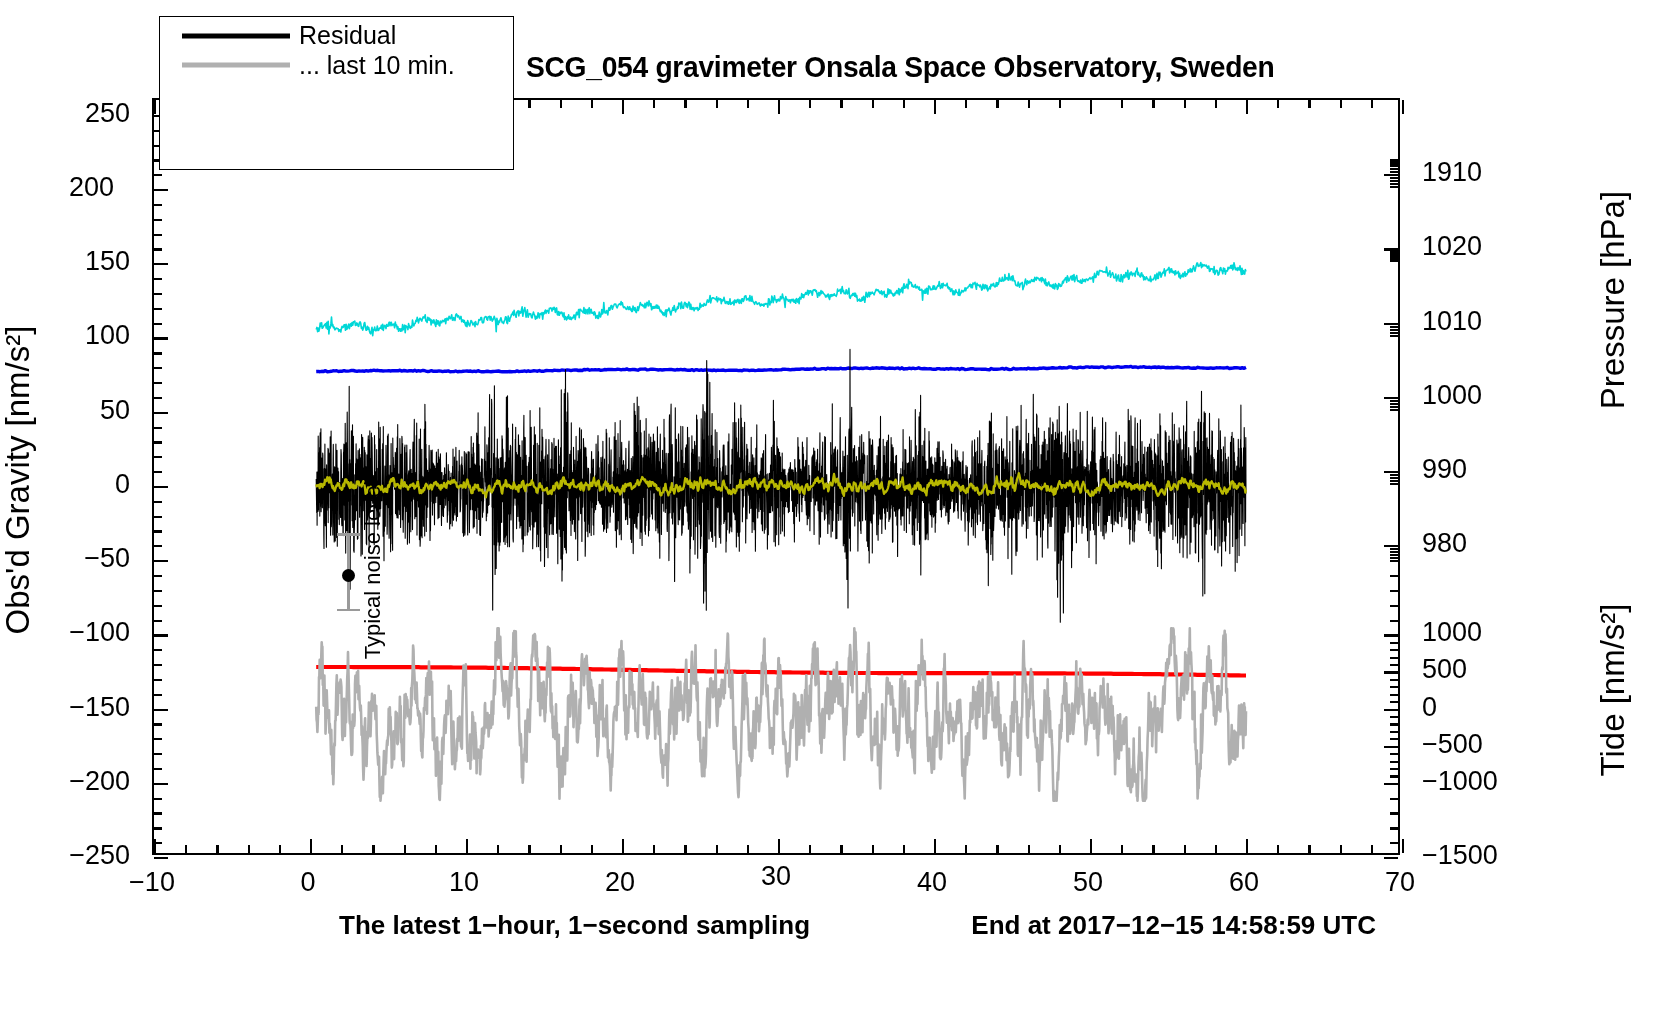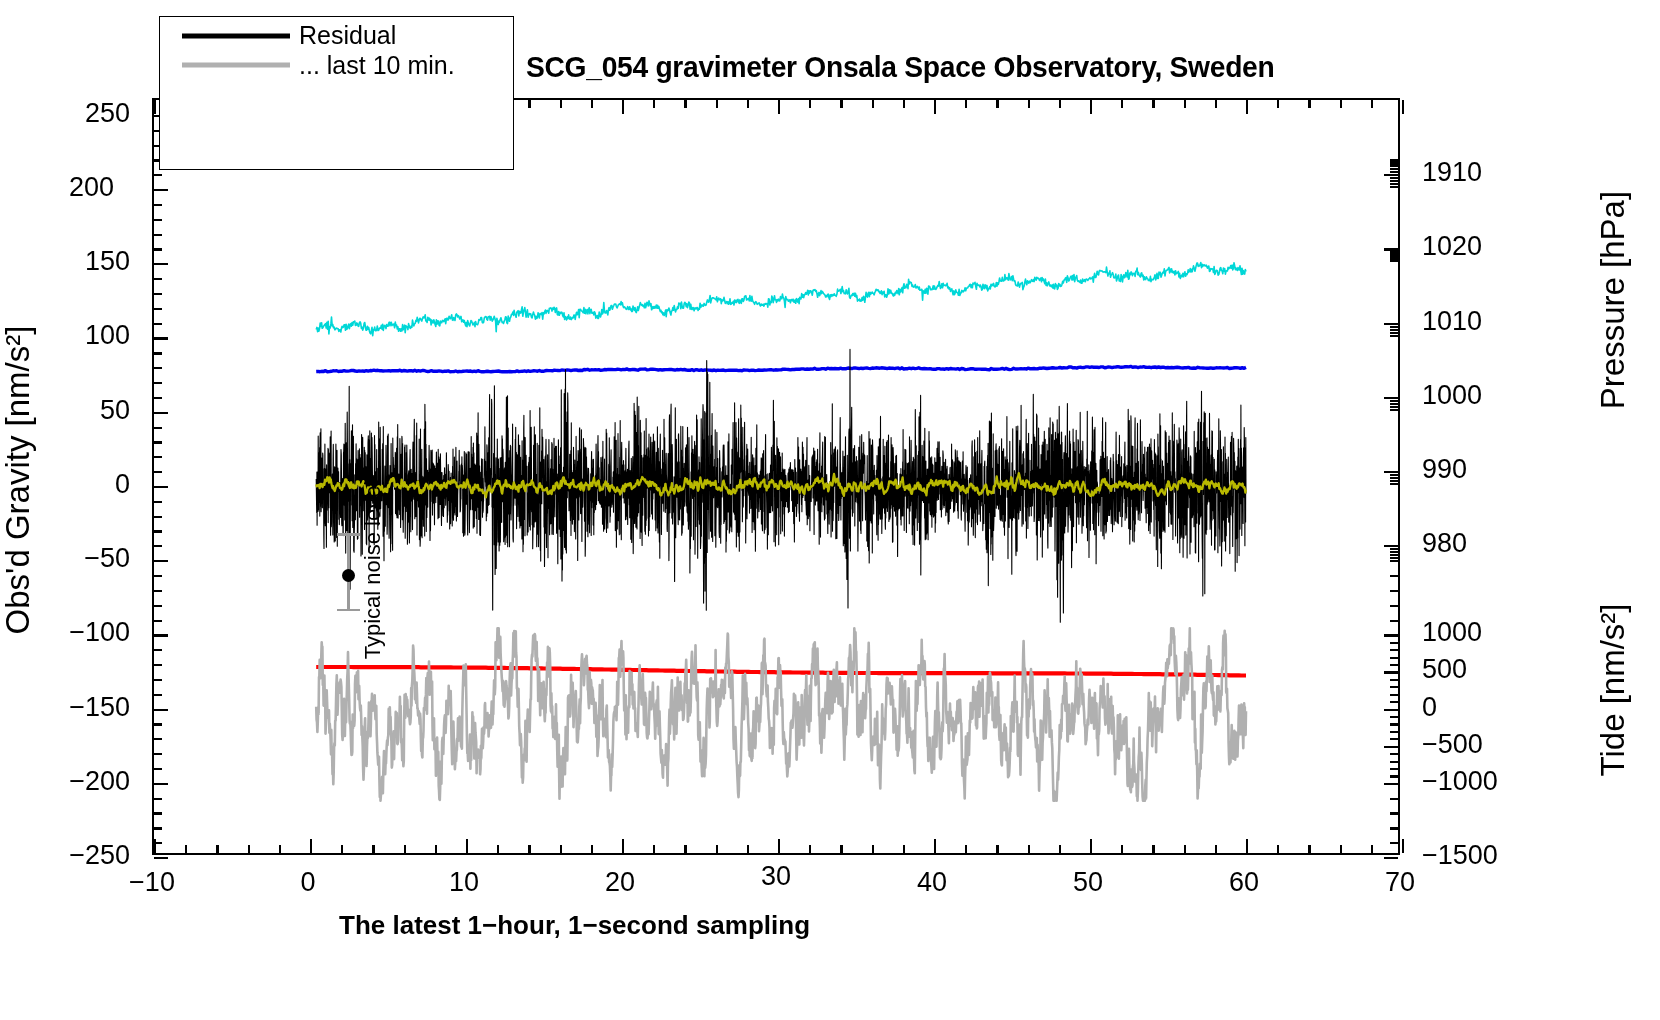--- a/index.html
+++ b/index.html
@@ -302,20 +302,21 @@
         <div class="tick tickT majV" style="left: 1248px;"></div>
       </div>
 
     <div id="noise-cap-top"></div>
     <div id="noise-bar"></div>
     <div id="noise-cap-bot"></div>
     <div id="noise-dot"></div>
     <div id="noise-label">Typical noise level</div>
 
     <div class="annot" id="annot-sampling">The latest 1−hour, 1−second sampling</div>
+    <div class="annot" id="annot-end">End at 2017−12−15 14:58:59 UTC</div>
   </div>
 
   <div id="labels-left">
       <div class="tlabel tl-left" style="left: 20px; top: 112.843px; width: 110px;">250</div>
       <div class="tlabel tl-left" style="left: 4px; top: 187.059px; width: 110px;">200</div>
       <div class="tlabel tl-left" style="left: 20px; top: 261.275px; width: 110px;">150</div>
       <div class="tlabel tl-left" style="left: 20px; top: 335.49px; width: 110px;">100</div>
       <div class="tlabel tl-left" style="left: 20px; top: 409.706px; width: 110px;">50</div>
       <div class="tlabel tl-left" style="left: 20px; top: 483.922px; width: 110px;">0</div>
       <div class="tlabel tl-left" style="left: 20px; top: 558.137px; width: 110px;">−50</div>

